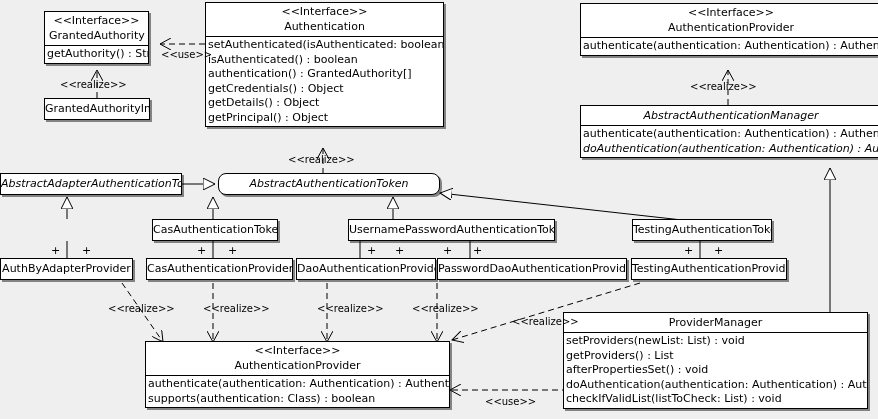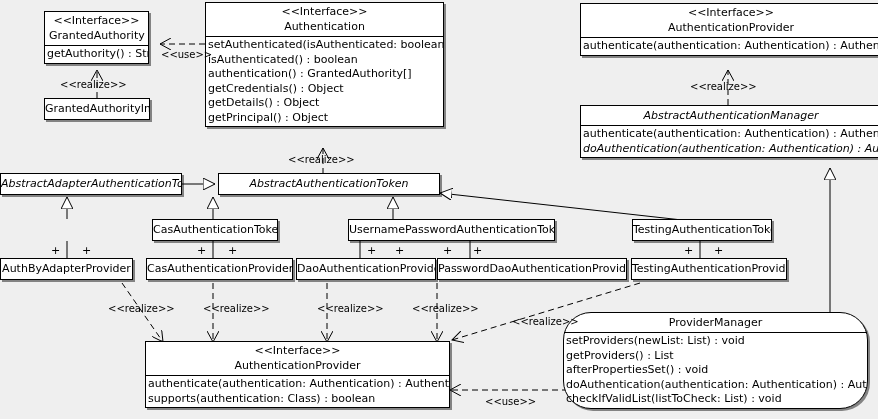--- a/index.html
+++ b/index.html
@@ -154,21 +154,21 @@
     <div class="ops">
       <div class="op f11">authenticate(authentication: Authentication) : Authentication</div>
       <div class="op f11 italic">doAuthentication(authentication: Authentication) : Authentication</div>
     </div>
   </div>
 
   <div class="uml" style="left:0px;top:173px;width:182px;">
     <div class="simple f11 italic">AbstractAdapterAuthenticationToken</div>
   </div>
 
-  <div class="uml" style="left:218px;top:173px;width:222px;">
+  <div class="uml" style="left:218px;top:173px;width:222px;border-radius:8px;">
     <div class="simple f11 italic">AbstractAuthenticationToken</div>
   </div>
 
 
   <div class="uml" style="left:152px;top:219px;width:126px;">
     <div class="simple f11">CasAuthenticationToken</div>
   </div>
 
   <div class="uml" style="left:348px;top:219px;width:207px;">
     <div class="simple f11">UsernamePasswordAuthenticationToken</div>
@@ -214,21 +214,21 @@
       <span class="stereo f11">&lt;&lt;Interface&gt;&gt;</span>
       <span class="nm f11">AuthenticationProvider</span>
     </div>
     <div class="sep"></div>
     <div class="ops">
       <div class="op f11">authenticate(authentication: Authentication) : Authentication</div>
       <div class="op f11">supports(authentication: Class) : boolean</div>
     </div>
   </div>
 
-  <div class="uml" style="left:563px;top:312px;width:305px;border-radius:28px;">
+  <div class="uml" style="left:563px;top:312px;width:305px;">
     <div class="hdr">
       <span class="nm f11">ProviderManager</span>
     </div>
     <div class="sep"></div>
     <div class="ops">
       <div class="op f11">setProviders(newList: List) : void</div>
       <div class="op f11">getProviders() : List</div>
       <div class="op f11">afterPropertiesSet() : void</div>
       <div class="op f11">doAuthentication(authentication: Authentication) : Authentication</div>
       <div class="op f11">checkIfValidList(listToCheck: List) : void</div>

